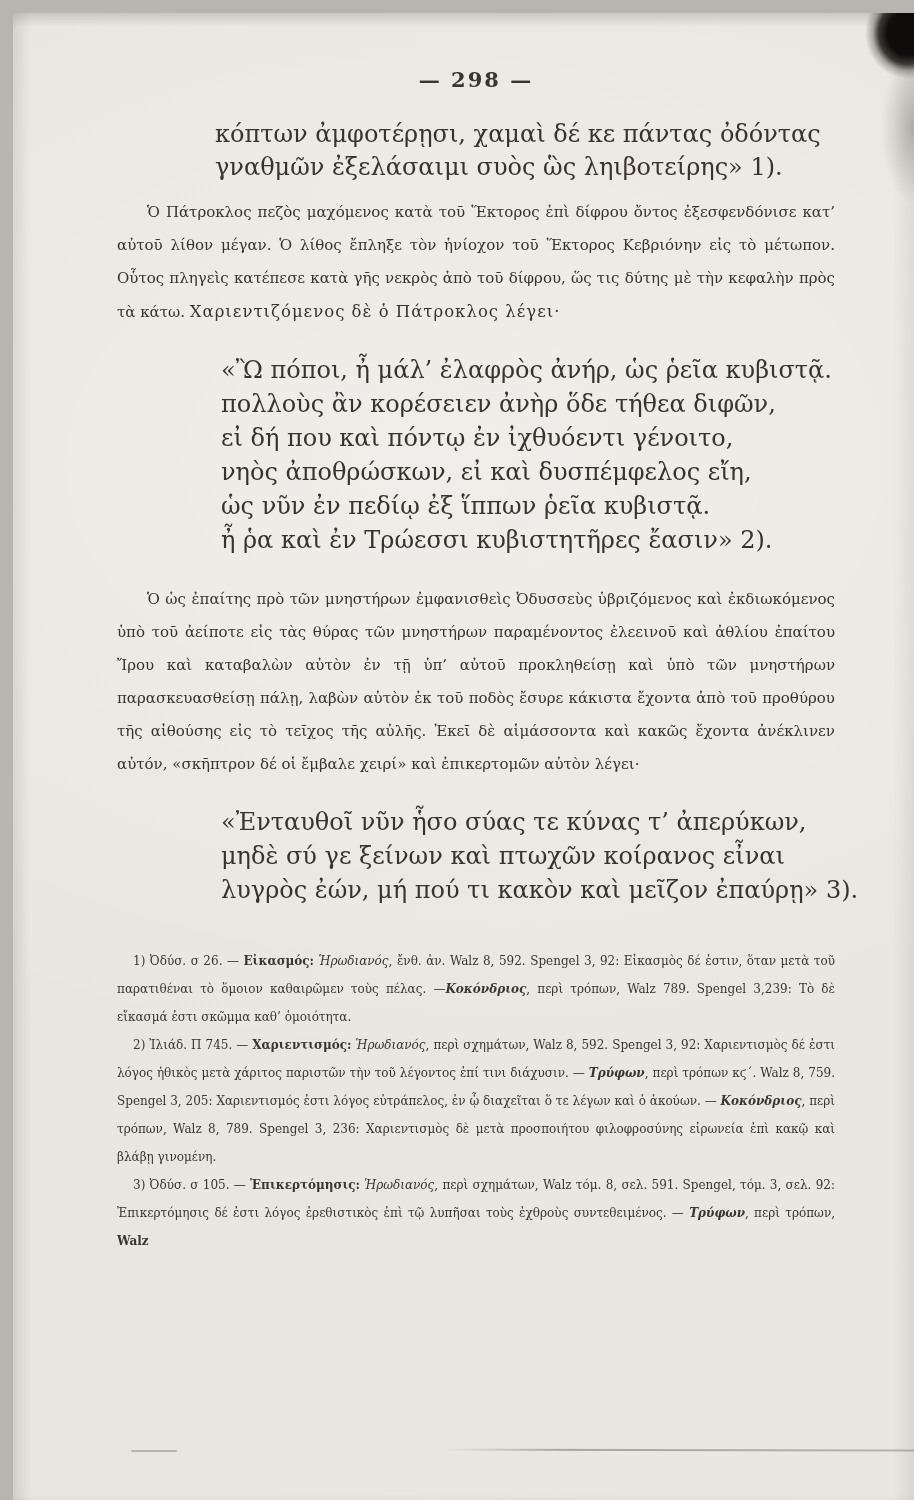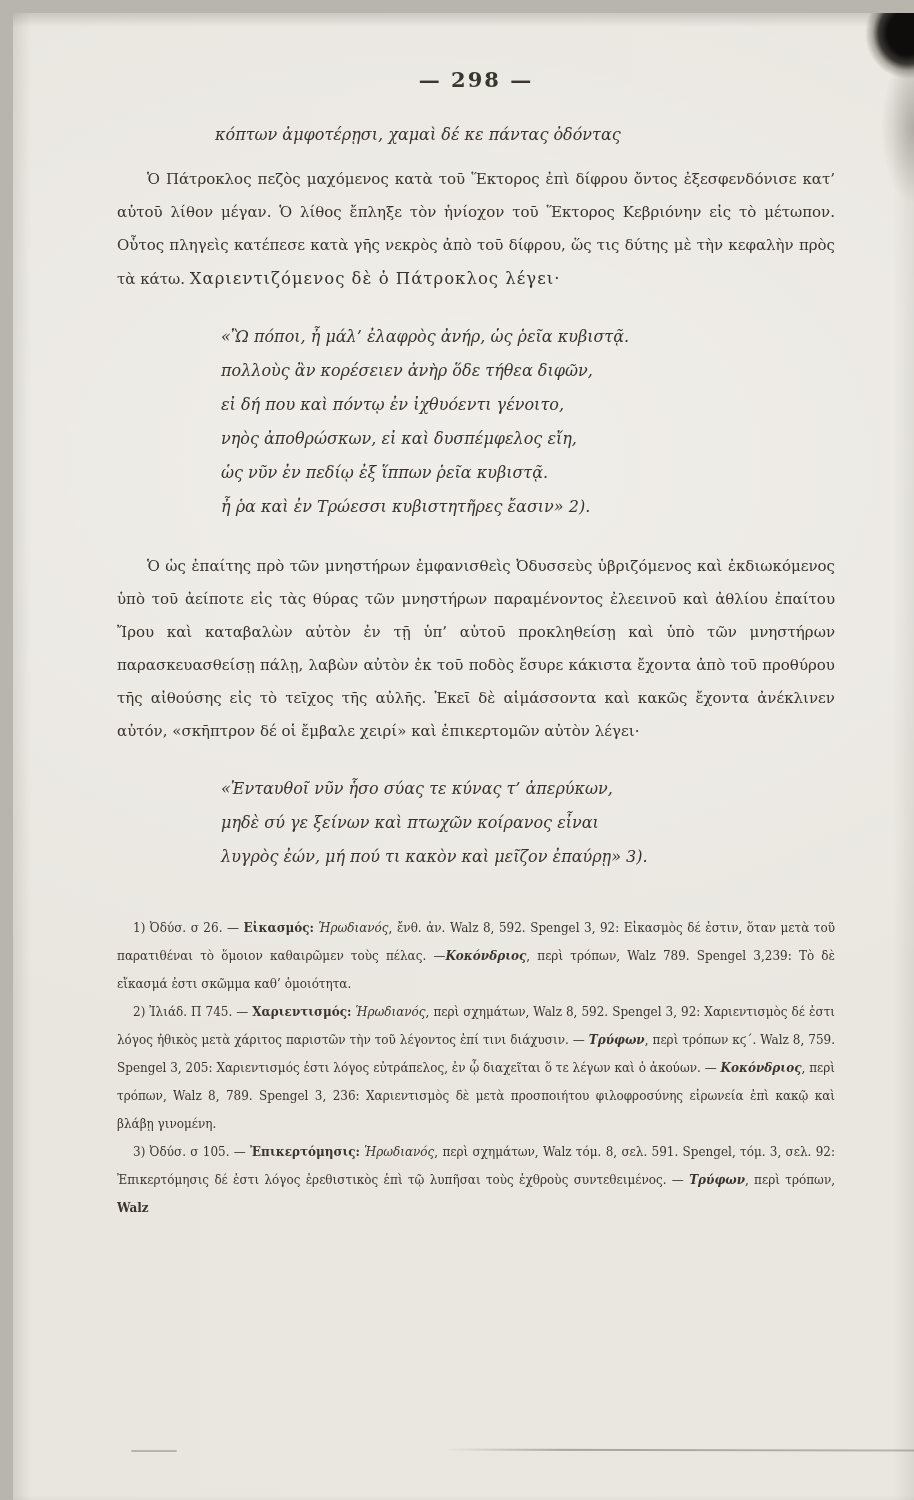--- a/index.html
+++ b/index.html
@@ -72,25 +72,24 @@
   }
   .page-number {
     text-align: center;
     font-size: 21px;
     letter-spacing: 2px;
     font-weight: bold;
     color: #3a352e;
     margin-bottom: 26px;
   }
   .verse {
-    font-size: 16px;
+    font-size: 24px;
     line-height: 33px;
     margin-left: 104px;
     color: #38332c;
-    font-style: italic;
   }
   .verse .vline { white-space: nowrap; }
   .opening-verse { margin-left: 98px; margin-bottom: 12px; }
   .verse-mid { margin-top: 24px; margin-bottom: 26px; line-height: 34px; }
   .verse-end { margin-top: 24px; margin-bottom: 40px; line-height: 34px; }
   .para {
     font-size: 15px;
     line-height: 33px;
     text-align: justify;
     text-indent: 30px;
@@ -121,20 +120,21 @@
   <div class="smudge-right"></div>
   <div class="fold-line"></div>
   <div class="speck"></div>
 
   <div class="content">
 
     <div class="page-number">— 298 —</div>
 
     <div class="verse opening-verse">
         <div class="vline">κόπτων ἀμφοτέρῃσι, χαμαὶ δέ κε πάντας ὀδόντας</div>
+        <div class="vline">γναθμῶν ἐξελάσαιμι συὸς ὣς ληιβοτείρης» 1).</div>
       </div>
 
     <p class="para"><span>Ὁ Πάτροκλος πεζὸς μαχόμενος κατὰ τοῦ Ἕκτορος ἐπὶ δίφρου ὄντος ἐξεσφενδόνισε κατ’ αὐτοῦ λίθον μέγαν. Ὁ λίθος ἔπληξε τὸν ἡνίοχον τοῦ Ἕκτορος Κεβριόνην εἰς τὸ μέτωπον. Οὗτος πληγεὶς κατέπεσε κατὰ γῆς νεκρὸς ἀπὸ τοῦ δίφρου, ὥς τις δύτης μὲ τὴν κεφαλὴν πρὸς τὰ κάτω. </span><span class="sp">Χαριεντιζόμενος δὲ ὁ Πάτροκλος λέγει·</span></p>
 
     <div class="verse verse-mid">
         <div class="vline">«Ὢ πόποι, ἦ μάλ’ ἐλαφρὸς ἀνήρ, ὡς ῥεῖα κυβιστᾷ.</div>
         <div class="vline">πολλοὺς ἂν κορέσειεν ἀνὴρ ὅδε τήθεα διφῶν,</div>
         <div class="vline">εἰ δή που καὶ πόντῳ ἐν ἰχθυόεντι γένοιτο,</div>
         <div class="vline">νηὸς ἀποθρώσκων, εἰ καὶ δυσπέμφελος εἴη,</div>
         <div class="vline">ὡς νῦν ἐν πεδίῳ ἐξ ἵππων ῥεῖα κυβιστᾷ.</div>

